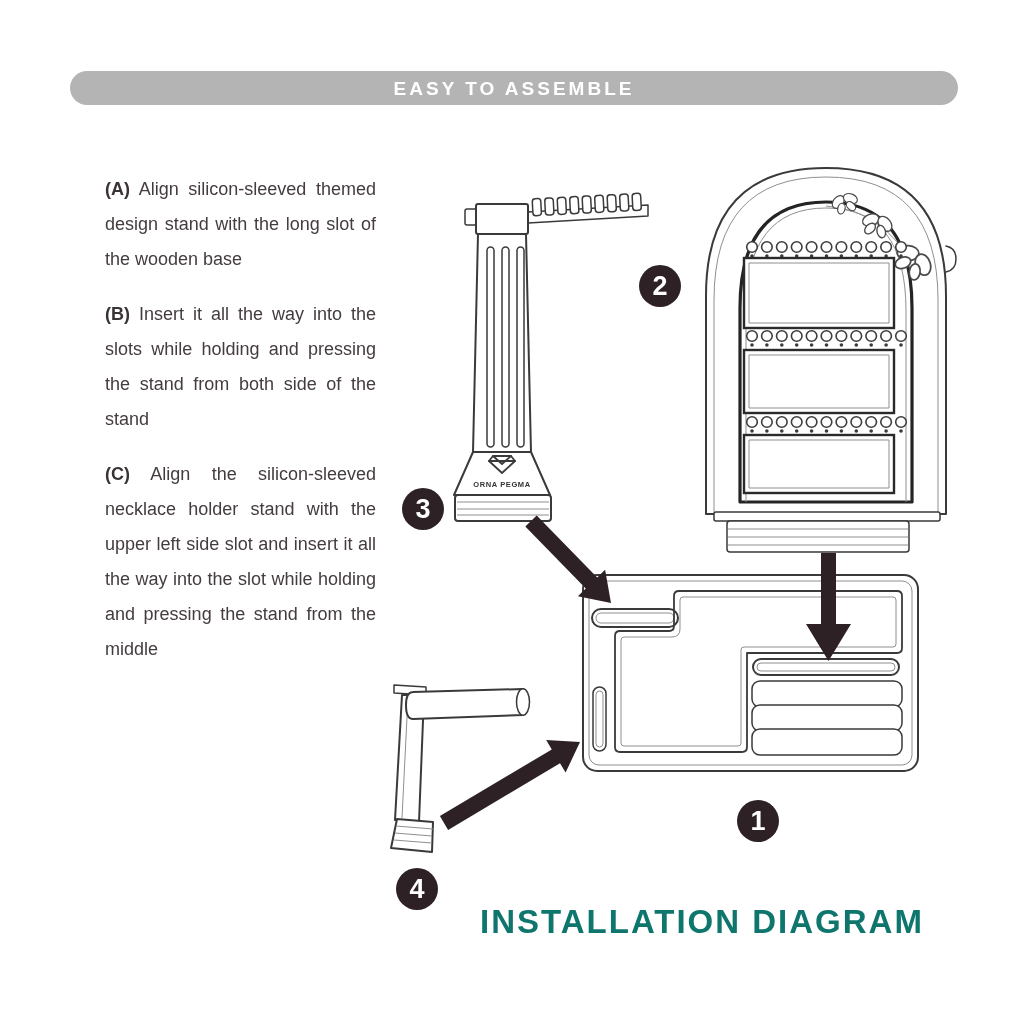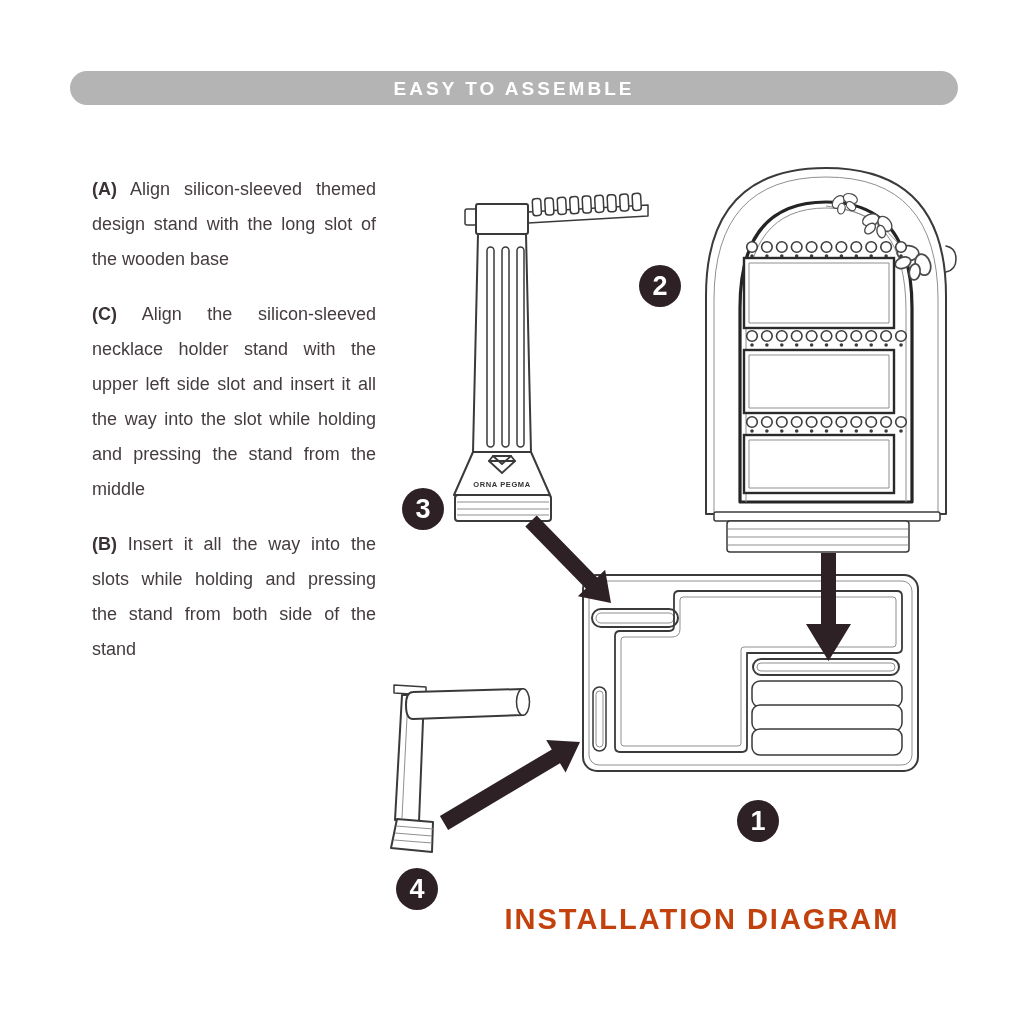--- a/index.html
+++ b/index.html
@@ -10,53 +10,53 @@
   .banner {
     position:absolute; left:70px; top:71px; width:888px; height:34px;
     background:#b5b4b4; border-radius:17px; color:#ffffff;
     font-weight:bold; font-size:19px; letter-spacing:3px;
     text-align:center; line-height:35px;
   }
   .instructions {
     position:absolute; left:88px; top:172px; width:288px;
     color:#443c3e; font-size:18px; line-height:35px;
   }
-  .instructions p { margin:0 0 20px 4px; text-align:justify; }
+  .instructions p { margin:0 0 20px 17px; text-align:justify; }
   .instructions .lbl { font-weight:bold; color:#3a3234; }
   .badge {
     position:absolute; width:42px; height:42px; border-radius:50%;
     background:#2d2126; color:#ffffff; font-weight:bold; font-size:27px;
     display:flex; align-items:center; justify-content:center;
   }
   .title {
     position:absolute; left:452px; top:903px; width:500px;
-    text-align:center; font-size:29px; font-weight:bold;
-    letter-spacing:2px; color:#c2410c; white-space:nowrap;
+    text-align:center; font-size:33px; font-weight:bold;
+    letter-spacing:2px; color:#0f766e; white-space:nowrap;
   }
   svg.diagram { position:absolute; left:0; top:0; }
   
   .ln  { fill:#ffffff; stroke:#3a3a3a; stroke-width:2;   stroke-linejoin:round; stroke-linecap:round; }
   .ln15{ fill:#ffffff; stroke:#3a3a3a; stroke-width:1.5; stroke-linejoin:round; stroke-linecap:round; }
   .nf  { fill:none;    stroke:#3a3a3a; stroke-width:1.8; stroke-linejoin:round; stroke-linecap:round; }
   .thin{ fill:none;    stroke:#8f8f8f; stroke-width:1;   stroke-linejoin:round; }
   .thk { fill:#ffffff; stroke:#242424; stroke-width:3.2; stroke-linejoin:round; }
   .ink { fill:#2d2126; stroke:none; }
   .dot { fill:#3a3a3a; stroke:none; }
   .bfw { fill:#ffffff; stroke:#4a4a4a; stroke-width:1.3; }
   .brand-txt { font-size:7.5px; font-weight:bold; letter-spacing:0.6px; fill:#333; }
 </style>
 </head>
 <body>
 
 <div class="banner">EASY TO ASSEMBLE</div>
 
 <div class="instructions">
   <p><span class="lbl">(A)</span> <span>Align silicon-sleeved themed design stand with the long slot of the wooden base</span></p>
+  <p><span class="lbl">(B)</span> <span>Insert it all the way into the slots while holding and pressing the stand from both side of the stand</span></p>
   <p><span class="lbl">(C)</span> <span>Align the silicon-sleeved necklace holder  stand with the upper left side slot and insert it all the way into the slot while holding and pressing the stand from the middle</span></p>
-  <p><span class="lbl">(B)</span> <span>Insert it all the way into the slots while holding and pressing the stand from both side of the stand</span></p>
 </div>
 
 <svg class="diagram" width="1024" height="1024" viewBox="0 0 1024 1024">
   <defs>
     <g id="kh">
       <circle r="5.3" fill="#ffffff" stroke="#3d3d3d" stroke-width="1.6"></circle>
       <circle cy="9" r="1.8" class="dot"></circle>
     </g>
     <g id="bf">
       <ellipse cx="-7" cy="-3" rx="8" ry="5.5" class="bfw" transform="rotate(-35 -7 -3)"></ellipse>

